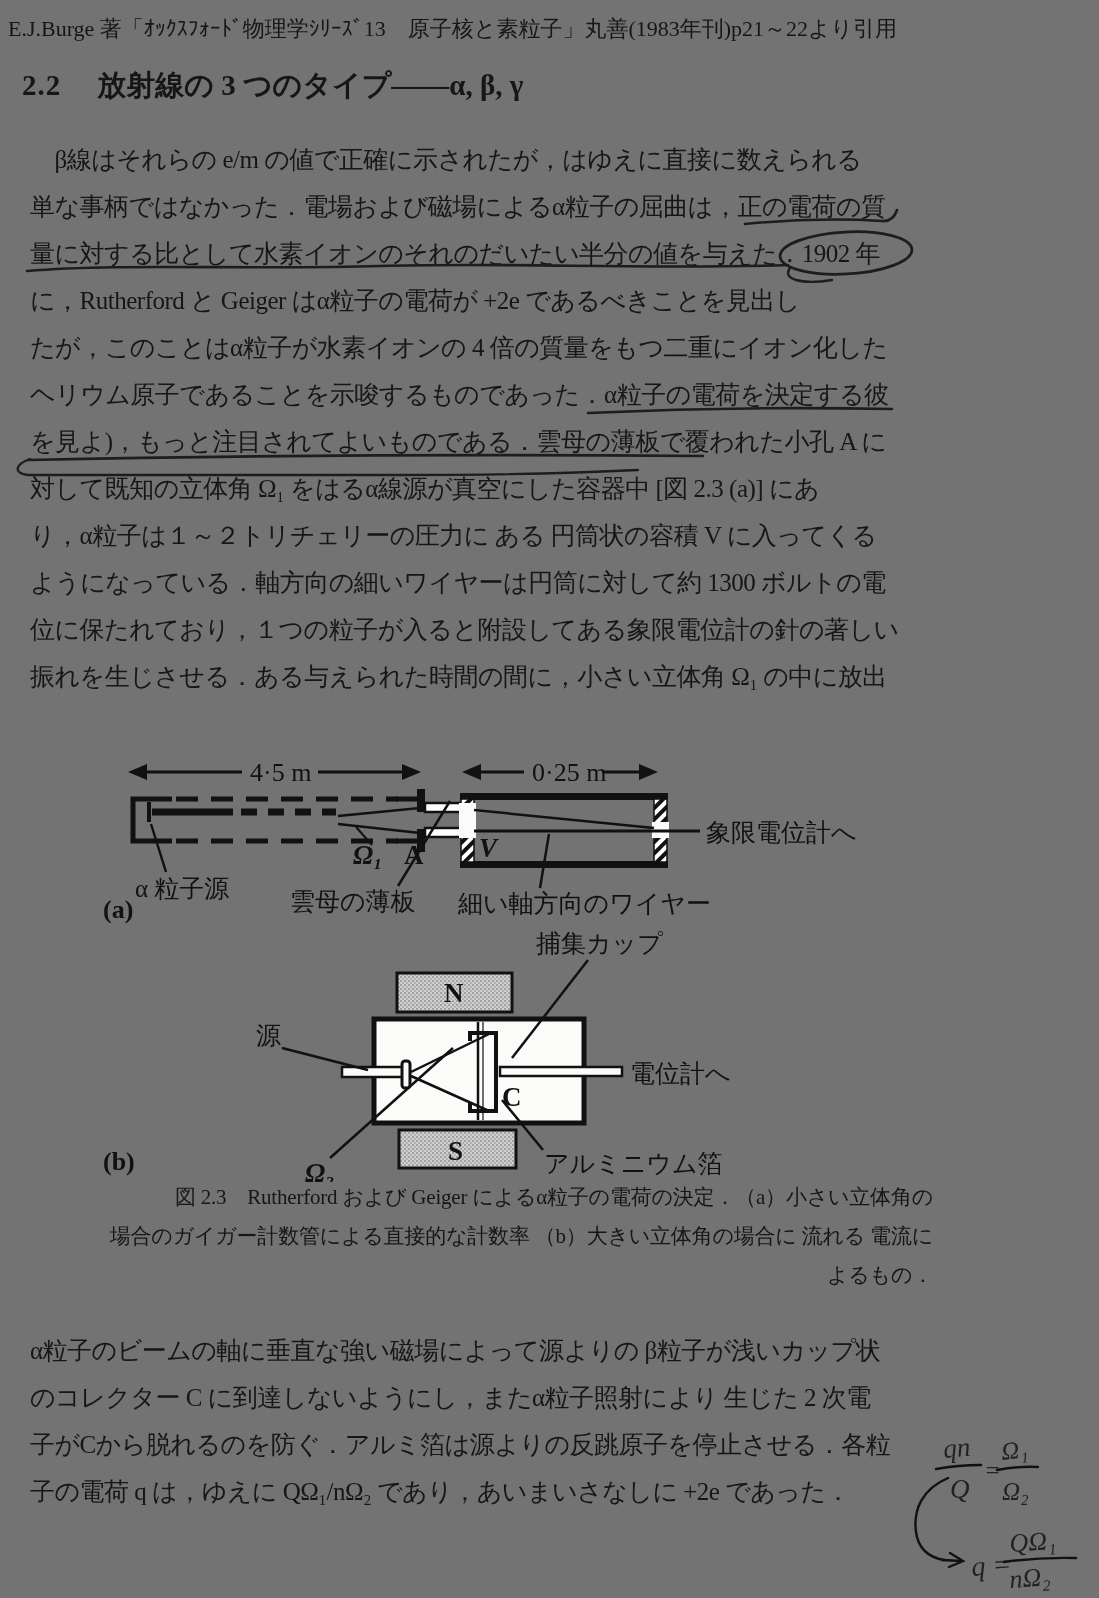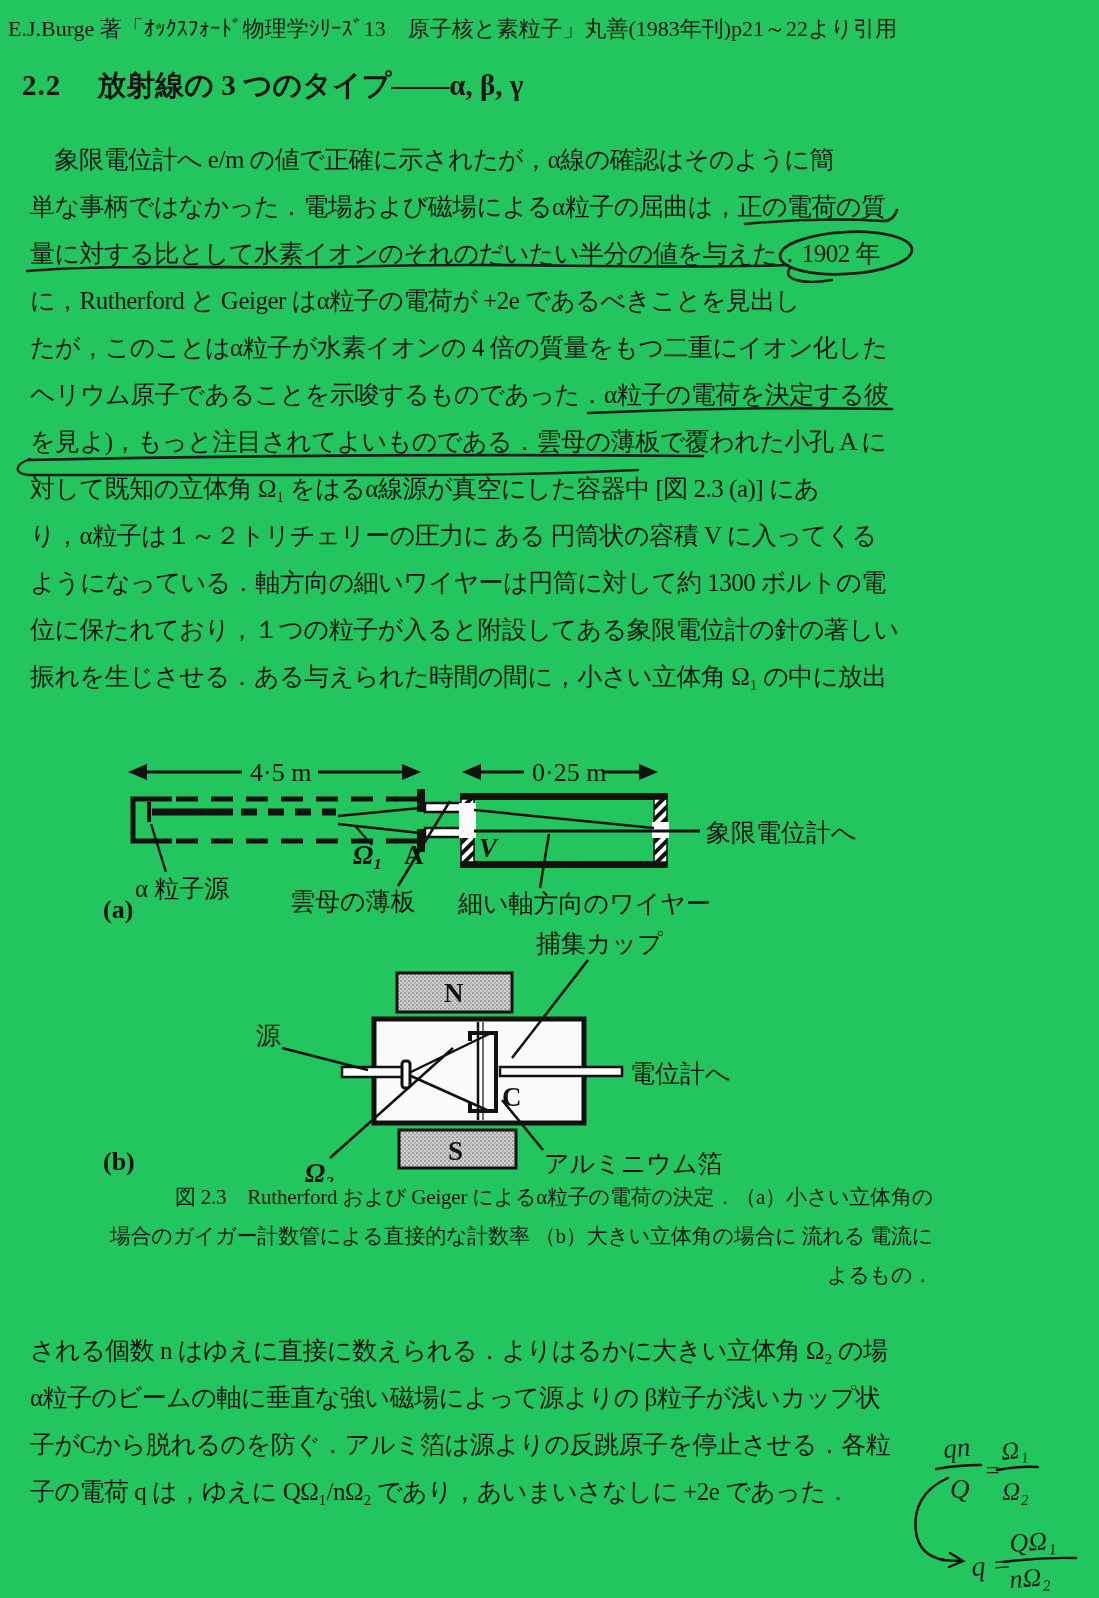--- a/index.html
+++ b/index.html
@@ -1,17 +1,17 @@
 <!DOCTYPE html>
 <html><head>
 <meta charset="utf-8">
 <style>
   html,body{margin:0;padding:0;background:#e8e8e8;}
   .page{
-    position:relative;width:1099px;height:1598px;background:#22c55e;
+    position:relative;width:1099px;height:1598px;background:#737373;
     font-family:"Liberation Serif","DejaVu Serif",serif;color:#161616;
     overflow:hidden;margin:0 auto;
   }
   .abs{position:absolute;}
   .citation{top:14px;left:8px;font-size:22px;letter-spacing:0px;white-space:nowrap;}
   .heading{top:66px;left:22px;font-size:29px;font-weight:600;white-space:nowrap;}
   .heading .num{font-weight:700;margin-right:36px;letter-spacing:1px;}
   .para{left:30px;width:860px;}
   .p1{top:136px;}
   .p2{top:1327px;}
@@ -36,21 +36,21 @@
 
 <div class="page">
 
   <div class="abs citation">E.J.Burge 著「ｵｯｸｽﾌｫｰﾄﾞ物理学ｼﾘｰｽﾞ13　原子核と素粒子」丸善(1983年刊)p21～22より引用</div>
 
   <div class="abs heading">
     <span class="num">2.2</span><span>放射線の 3 つのタイプ——α, β, γ</span>
   </div>
 
   <div class="abs para p1">
-    <div class="line">　象限電位計へ e/m の値で正確に示されたが，α線の確認はそのように簡</div>
+    <div class="line">　β線はそれらの e/m の値で正確に示されたが，はゆえに直接に数えられる</div>
     <div class="line">単な事柄ではなかった．電場および磁場によるα粒子の屈曲は，正の電荷の質</div>
     <div class="line">量に対する比として水素イオンのそれのだいたい半分の値を与えた．1902 年</div>
     <div class="line">に，Rutherford と Geiger はα粒子の電荷が +2e であるべきことを見出し</div>
     <div class="line">たが，このことはα粒子が水素イオンの 4 倍の質量をもつ二重にイオン化した</div>
     <div class="line">ヘリウム原子であることを示唆するものであった．α粒子の電荷を決定する彼</div>
     <div class="line">を見よ)，もっと注目されてよいものである．雲母の薄板で覆われた小孔 A に</div>
     <div class="line">対して既知の立体角 Ω₁ をはるα線源が真空にした容器中 [図 2.3 (a)] にあ</div>
     <div class="line">り，α粒子は１～２トリチェリーの圧力に ある 円筒状の容積 V に入ってくる</div>
     <div class="line">ようになっている．軸方向の細いワイヤーは円筒に対して約 1300 ボルトの電</div>
     <div class="line">位に保たれており，１つの粒子が入ると附設してある象限電位計の針の著しい</div>
@@ -192,22 +192,22 @@
     <text class="fig-tag" x="103" y="1170">(b)</text>
   </svg>
 
   <div class="abs caption">
     <div class="line">図 2.3　Rutherford および Geiger によるα粒子の電荷の決定．（a）小さい立体角の</div>
     <div class="line">場合のガイガー計数管による直接的な計数率 （b）大きい立体角の場合に 流れる 電流に</div>
     <div class="line">よるもの．</div>
   </div>
 
   <div class="abs para p2">
-    <div class="line">される個数 n はゆえに直接に数えられる．よりはるかに大きい立体角 Ω₂ の場</div>
     <div class="line">α粒子のビームの軸に垂直な強い磁場によって源よりの β粒子が浅いカップ状</div>
+    <div class="line">のコレクター C に到達しないようにし，またα粒子照射により 生じた 2 次電</div>
     <div class="line">子がCから脱れるのを防ぐ．アルミ箔は源よりの反跳原子を停止させる．各粒</div>
     <div class="line">子の電荷 q は，ゆえに QΩ₁/nΩ₂ であり，あいまいさなしに +2e であった．</div>
   </div>
 
   <svg style="top:1380px;left:890px;width:209px;height:218px;" viewBox="890 1380 209 218">
     <g>
       <text class="hand" font-size="27" x="944" y="1458" transform="rotate(-5 944 1458)">qn</text>
       <path class="stroke" stroke-width="2.4" d="M 936,1469 Q 958,1465 981,1465" stroke-linecap="round"></path>
       <text class="hand" font-size="27" x="950" y="1498">Q</text>
       <text class="hand" font-size="25" x="984" y="1479">=</text>

